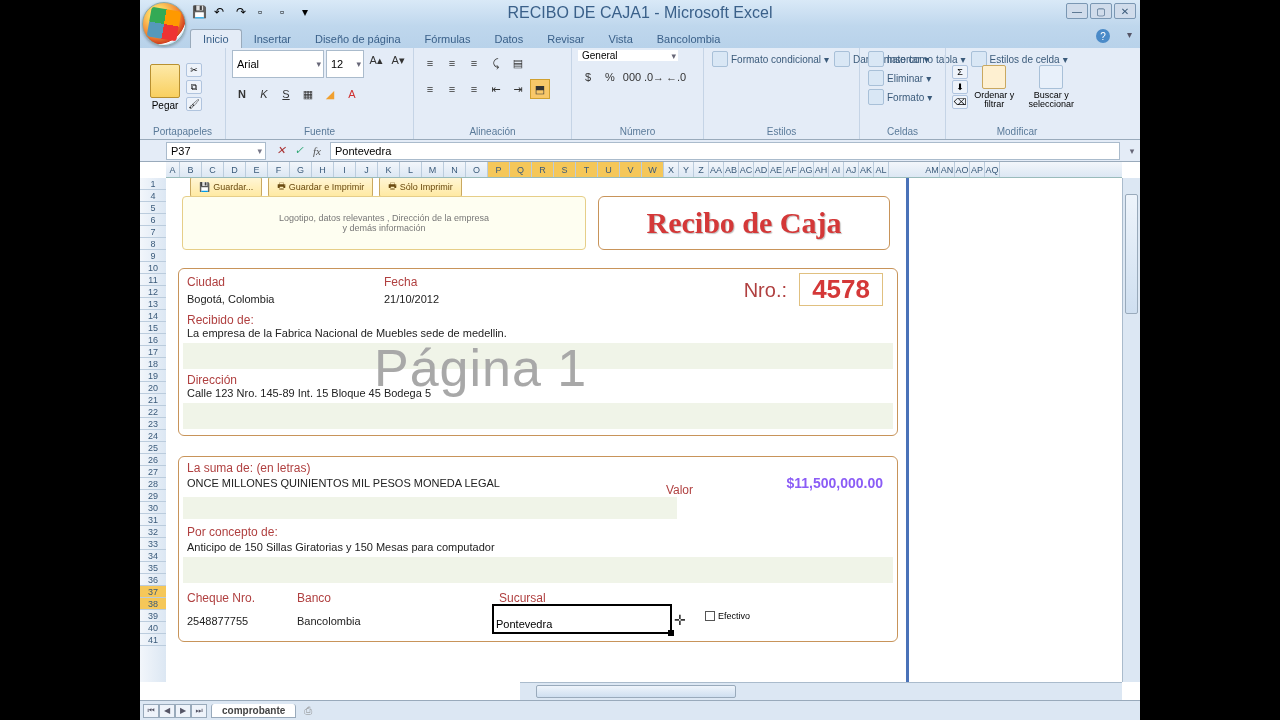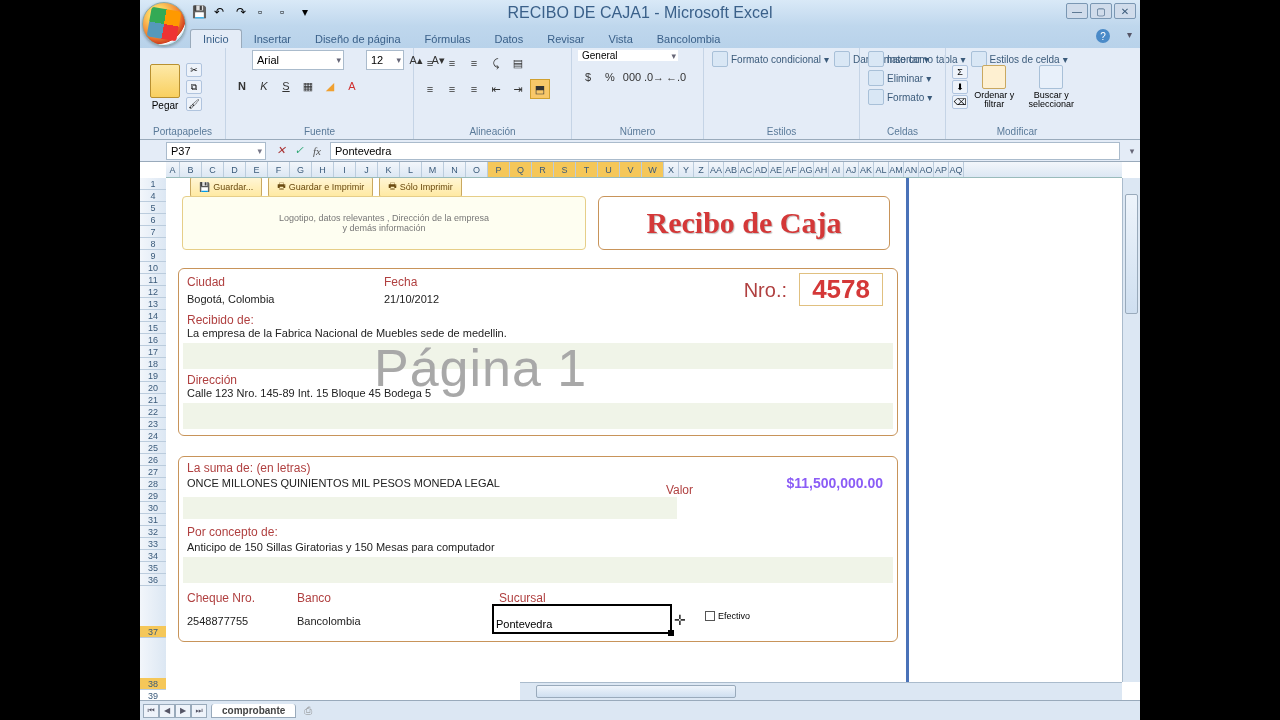--- a/index.html
+++ b/index.html
@@ -19,41 +19,41 @@
 .help-icon{position:absolute;right:30px;top:3px;width:14px;height:14px;border-radius:50%;background:#4a8ac8;color:#fff;font-size:10px;display:flex;align-items:center;justify-content:center;}
 .ribbon { height: 92px; background: #e4ecf7; border-bottom: 1px solid #9ab; display: flex; font-size: 10px; }
 .rgroup { border-right: 1px solid #c5d4e6; padding: 2px 6px 0; display: flex; flex-direction: column; justify-content: space-between; }
 .rgroup-body { flex: 1; display: flex; align-items: center; gap: 2px; }
 .rgroup-label { text-align: center; color: #5a7a99; font-size: 10px; padding: 2px 0; border-top:0;}
 .big-btn { display: flex; flex-direction: column; align-items: center; gap: 2px; padding: 2px 4px; }
 .clip-icon{width:30px;height:34px;background:linear-gradient(#fde9a8,#f9d060);border:1px solid #b89030;border-radius:2px;}
 .small-stack { display: flex; flex-direction: column; gap: 3px; }
 .mini { width: 16px; height: 14px; background:#eef3fa; border:1px solid #b0c4de; border-radius:2px; display:inline-flex;align-items:center;justify-content:center;font-size:9px;}
 .font-sel { display: flex; gap: 2px; }
-.font-sel select, .font-sel .combo { height: 20px; font-size: 11px; border:1px solid #abc; background:#fff;margin-left:20px;}
+.font-sel select, .font-sel .combo { height: 28px; font-size: 11px; border:1px solid #abc; background:#fff;}
 .combo{display:flex;align-items:center;padding:0 14px 0 4px;position:relative;background:#fff;}
 .combo::after{content:"▾";position:absolute;right:2px;font-size:9px;color:#667;}
 .btn-row { display: flex; gap: 2px; margin-top: 3px; }
 .rb { width: 20px; height: 20px; border:1px solid transparent; display:flex;align-items:center;justify-content:center;font-size:11px;color:#333;cursor:pointer;}
 .rb.sel{background:#f8c869;border:1px solid #d0a030;}
 .list-item{display:flex;align-items:center;gap:3px;padding:1px 2px;font-size:10px;color:#3a5a7a;cursor:pointer;white-space:nowrap;}
 .li-icon{width:16px;height:16px;background:#d9e7f5;border:1px solid #a8c0d8;border-radius:2px;}
 .namebox-row{height:22px;background:#e4ecf7;border-bottom:1px solid #9ab;display:flex;align-items:center;font-size:11px;}
 .namebox{width:100px;height:18px;background:#fff;border:1px solid #abc;margin-left:26px;display:flex;align-items:center;padding:0 4px;position:relative;}
 .namebox::after{content:"▾";position:absolute;right:3px;color:#778;font-size:9px;}
 .fx-area{display:flex;align-items:center;margin-left:6px;flex:1;}
 .fx-btn{width:18px;height:18px;display:flex;align-items:center;justify-content:center;color:#555;font-style:italic;font-family:serif;}
 .formula-bar{flex:1;height:18px;background:#fff;border:1px solid #abc;margin:0 4px;padding:0 4px;display:flex;align-items:center;}
 .grid-area{flex:1;background:#fff;position:relative;overflow:hidden;}
 .col-headers{height:16px;background:linear-gradient(#f2f6fb,#dce7f3);border-bottom:1px solid #9bb;display:flex;font-size:9px;color:#3a5a7a;position:absolute;left:26px;right:18px;top:0;}
 .col-h{border-right:1px solid #bcd;display:flex;align-items:center;justify-content:center;}
 .col-h.sel{background:#f5c759;}
 .row-headers{width:26px;background:linear-gradient(90deg,#f2f6fb,#dce7f3);position:absolute;left:0;top:16px;bottom:18px;font-size:9px;color:#3a5a7a;}
 .row-h{height:12px;border-bottom:1px solid #bcd;display:flex;align-items:center;justify-content:center;}
-.row-h.sel{background:#f5c759;margin-top:40px;}
+.row-h.sel{background:#f5c759;}
 .sheet{position:absolute;left:26px;top:16px;right:18px;bottom:18px;background:#fff;overflow:hidden;}
 .page-bg{position:absolute;left:8px;top:0;width:760px;height:660px;}
 .info-box{border:1px solid #c8945a;border-radius:6px;padding:4px 10px;background:#fff;position:absolute;}
 .recibo-title{border:1px solid #c8945a;border-radius:6px;position:absolute;left:424px;top:4px;width:292px;height:54px;display:flex;align-items:center;justify-content:center;font-family:'Times New Roman',serif;font-size:30px;font-weight:bold;color:#d43838;text-shadow:1px 1px 1px rgba(0,0,0,.25);}
 .toolbar-btns{position:absolute;left:16px;top:-2px;display:flex;gap:6px;}
 .tb-btn{background:linear-gradient(#fff6d8,#ffe9a0);border:1px solid #c9a860;border-radius:3px;padding:2px 8px;font-size:9px;color:#6a4a10;cursor:pointer;display:flex;align-items:center;gap:3px;}
 .red-label{color:#b04040;font-size:12px;}
 .val{font-size:11px;color:#222;}
 .nro-label{font-size:20px;color:#b04040;}
 .nro-val{font-size:26px;color:#d43838;font-weight:bold;border:1px solid #e0c080;padding:0 12px;}
@@ -271,21 +271,21 @@
         <div class="col-h" style="width: 15px;">AC</div>
         <div class="col-h" style="width: 15px;">AD</div>
         <div class="col-h" style="width: 15px;">AE</div>
         <div class="col-h" style="width: 15px;">AF</div>
         <div class="col-h" style="width: 15px;">AG</div>
         <div class="col-h" style="width: 15px;">AH</div>
         <div class="col-h" style="width: 15px;">AI</div>
         <div class="col-h" style="width: 15px;">AJ</div>
         <div class="col-h" style="width: 15px;">AK</div>
         <div class="col-h" style="width: 15px;">AL</div>
-        <div class="col-h" style="width: 15px;">AM</div>
+        <div class="col-h" style="width: 15px; margin-left: 36px;">AM</div>
         <div class="col-h" style="width: 15px;">AN</div>
         <div class="col-h" style="width: 15px;">AO</div>
         <div class="col-h" style="width: 15px;">AP</div>
         <div class="col-h" style="width: 15px;">AQ</div>
       </div>
     <div class="row-headers" id="row-headers">
         <div class="row-h">1</div>
         <div class="row-h">4</div>
         <div class="row-h">5</div>
         <div class="row-h">6</div>

